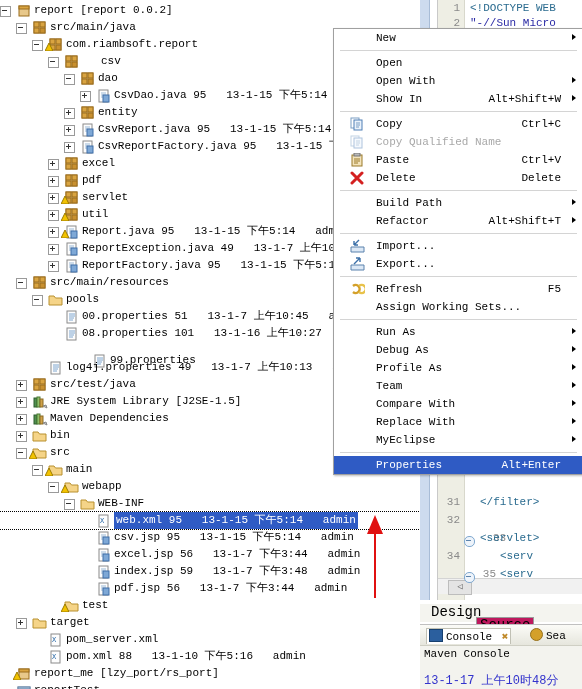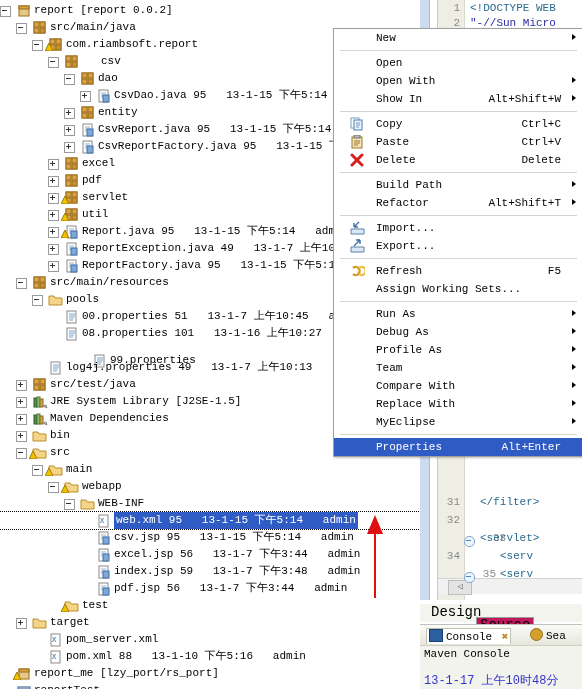--- a/index.html
+++ b/index.html
@@ -563,20 +563,25 @@
     <div class="msep"></div>
     <div class="mi"><span>Open</span></div>
     <div class="mi"><span>Open With</span><span class="arrow"></span></div>
     <div class="mi"><span>Show In</span><span class="accel">Alt+Shift+W</span><span class="arrow"></span></div>
     <div class="msep"></div>
     <div class="mi"><span class="mico"><svg width="15" height="14">
           <rect x="1" y="1" width="8" height="10" fill="#fff" stroke="#7a9ec4"></rect>
           <rect x="4" y="3" width="8" height="10" fill="#eaf2fb" stroke="#4f7fb5"></rect>
           <path d="M6 6h4M6 8h4M6 10h3" stroke="#7a9ec4"></path>
         </svg></span><span>Copy</span><span class="accel">Ctrl+C</span></div>
+    <div class="mi disabled"><span class="mico" style="opacity: 0.45;"><svg width="15" height="14">
+          <rect x="1" y="1" width="8" height="10" fill="#fff" stroke="#7a9ec4"></rect>
+          <rect x="4" y="3" width="8" height="10" fill="#eaf2fb" stroke="#4f7fb5"></rect>
+          <path d="M6 6h4M6 8h4M6 10h3" stroke="#7a9ec4"></path>
+        </svg></span><span>Copy Qualified Name</span></div>
     <div class="mi"><span class="mico"><svg width="15" height="14">
           <rect x="2" y="2" width="10" height="11" fill="#f3e3bb" stroke="#9a7a2a"></rect>
           <rect x="4" y="0" width="6" height="3" fill="#b9b9b9" stroke="#777"></rect>
           <path d="M4 6h6M4 8h6M4 10h4" stroke="#9a7a2a"></path>
         </svg></span><span>Paste</span><span class="accel">Ctrl+V</span></div>
     <div class="mi"><span class="mico"><svg width="15" height="14">
           <path d="M2 2 L12 12 M12 2 L2 12" stroke="#d42020" stroke-width="3" stroke-linecap="round"></path>
         </svg></span><span>Delete</span><span class="accel">Delete</span></div>
     <div class="msep"></div>
     <div class="mi"><span>Build Path</span><span class="arrow"></span></div>

